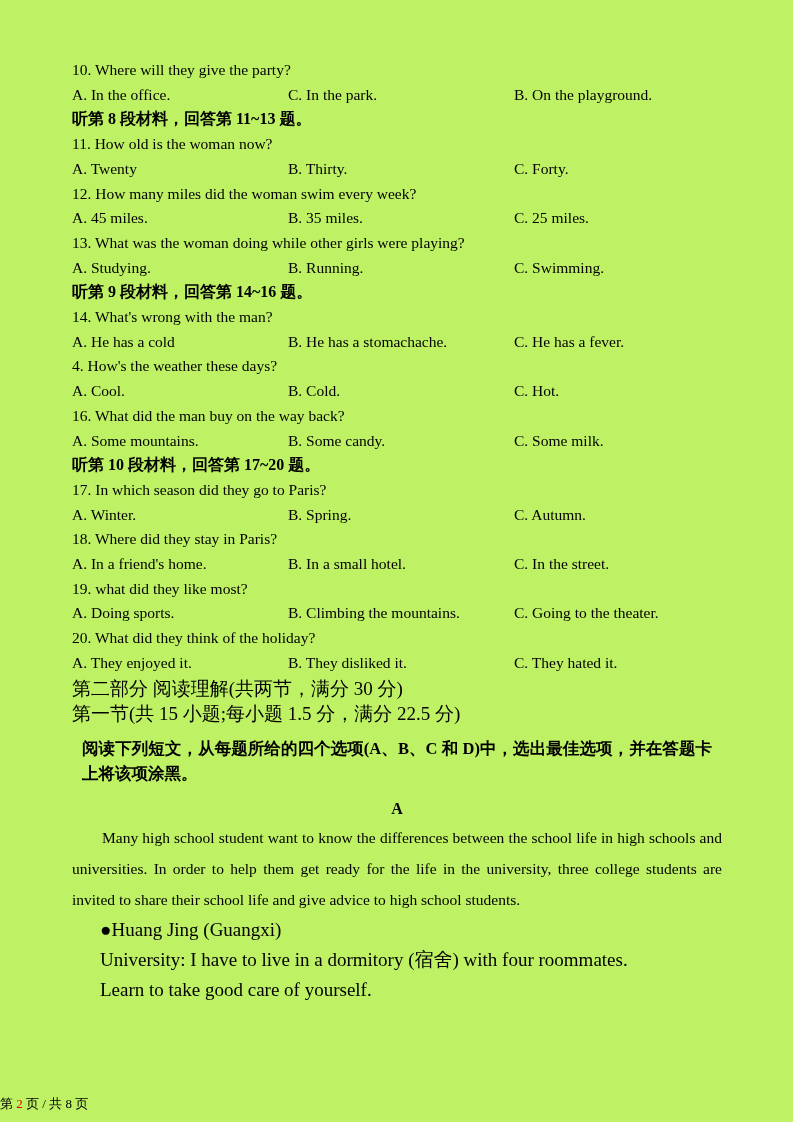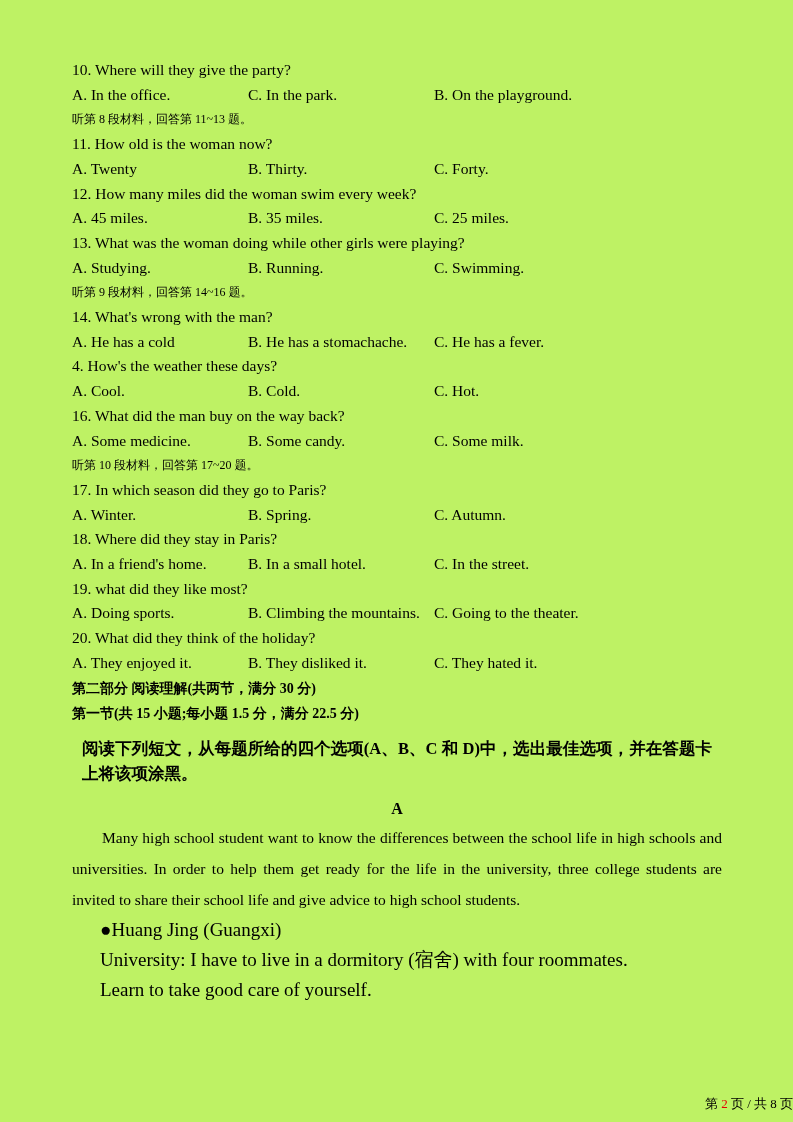--- a/index.html
+++ b/index.html
@@ -27,30 +27,31 @@
     margin: 0;
     font-size: 15.5px;
     line-height: 24.7px;
     white-space: nowrap;
   }
   .opts {
     display: grid;
     grid-template-columns: 176px 186px 1fr;
     font-size: 15.5px;
     line-height: 24.7px;
+    gap: 40px;
   }
   .opt { white-space: nowrap; }
   .hdr {
-    font-weight: normal;
-    font-size: 12px;
+    font-weight: bold;
+    font-size: 16px;
   }
   .bold-title {
     margin: 0;
-    font-weight: bold;
-    font-size: 14px;
+    font-weight: normal;
+    font-size: 19px;
     line-height: 25px;
     white-space: nowrap;
   }
   .instr {
     margin: 10px;
     font-weight: bold;
     font-size: 16.5px;
     line-height: 25px;
     text-align: justify;
   }
@@ -71,21 +72,21 @@
   .pline {
     margin: 0 0 0 28px;
     font-size: 19px;
     line-height: 30.3px;
   }
   .footer {
     position: absolute;
     left: 0;
     right: 0;
     bottom: 10px;
-    text-align: right;
+    text-align: left;
     font-size: 13px;
     line-height: 16px;
   }
   .footer span { white-space: pre; }
   .pagenum { color: #e60000; }
 </style>
 </head>
 <body>
 
 <div class="page">
@@ -133,21 +134,21 @@
 
       <p class="line">4. How's the weather these days?</p>
       <div class="opts">
         <span class="opt">A. Cool.</span>
         <span class="opt">B. Cold.</span>
         <span class="opt">C. Hot.</span>
       </div>
 
       <p class="line">16. What did the man buy on the way back?</p>
       <div class="opts">
-        <span class="opt">A. Some medicine.</span>
+        <span class="opt">A. Some mountains.</span>
         <span class="opt">B. Some candy.</span>
         <span class="opt">C. Some milk.</span>
       </div>
 
       <p class="line hdr">听第 10 段材料，回答第 17~20 题。</p>
 
       <p class="line">17. In which season did they go to Paris?</p>
       <div class="opts">
         <span class="opt">A. Winter.</span>
         <span class="opt">B. Spring.</span>

